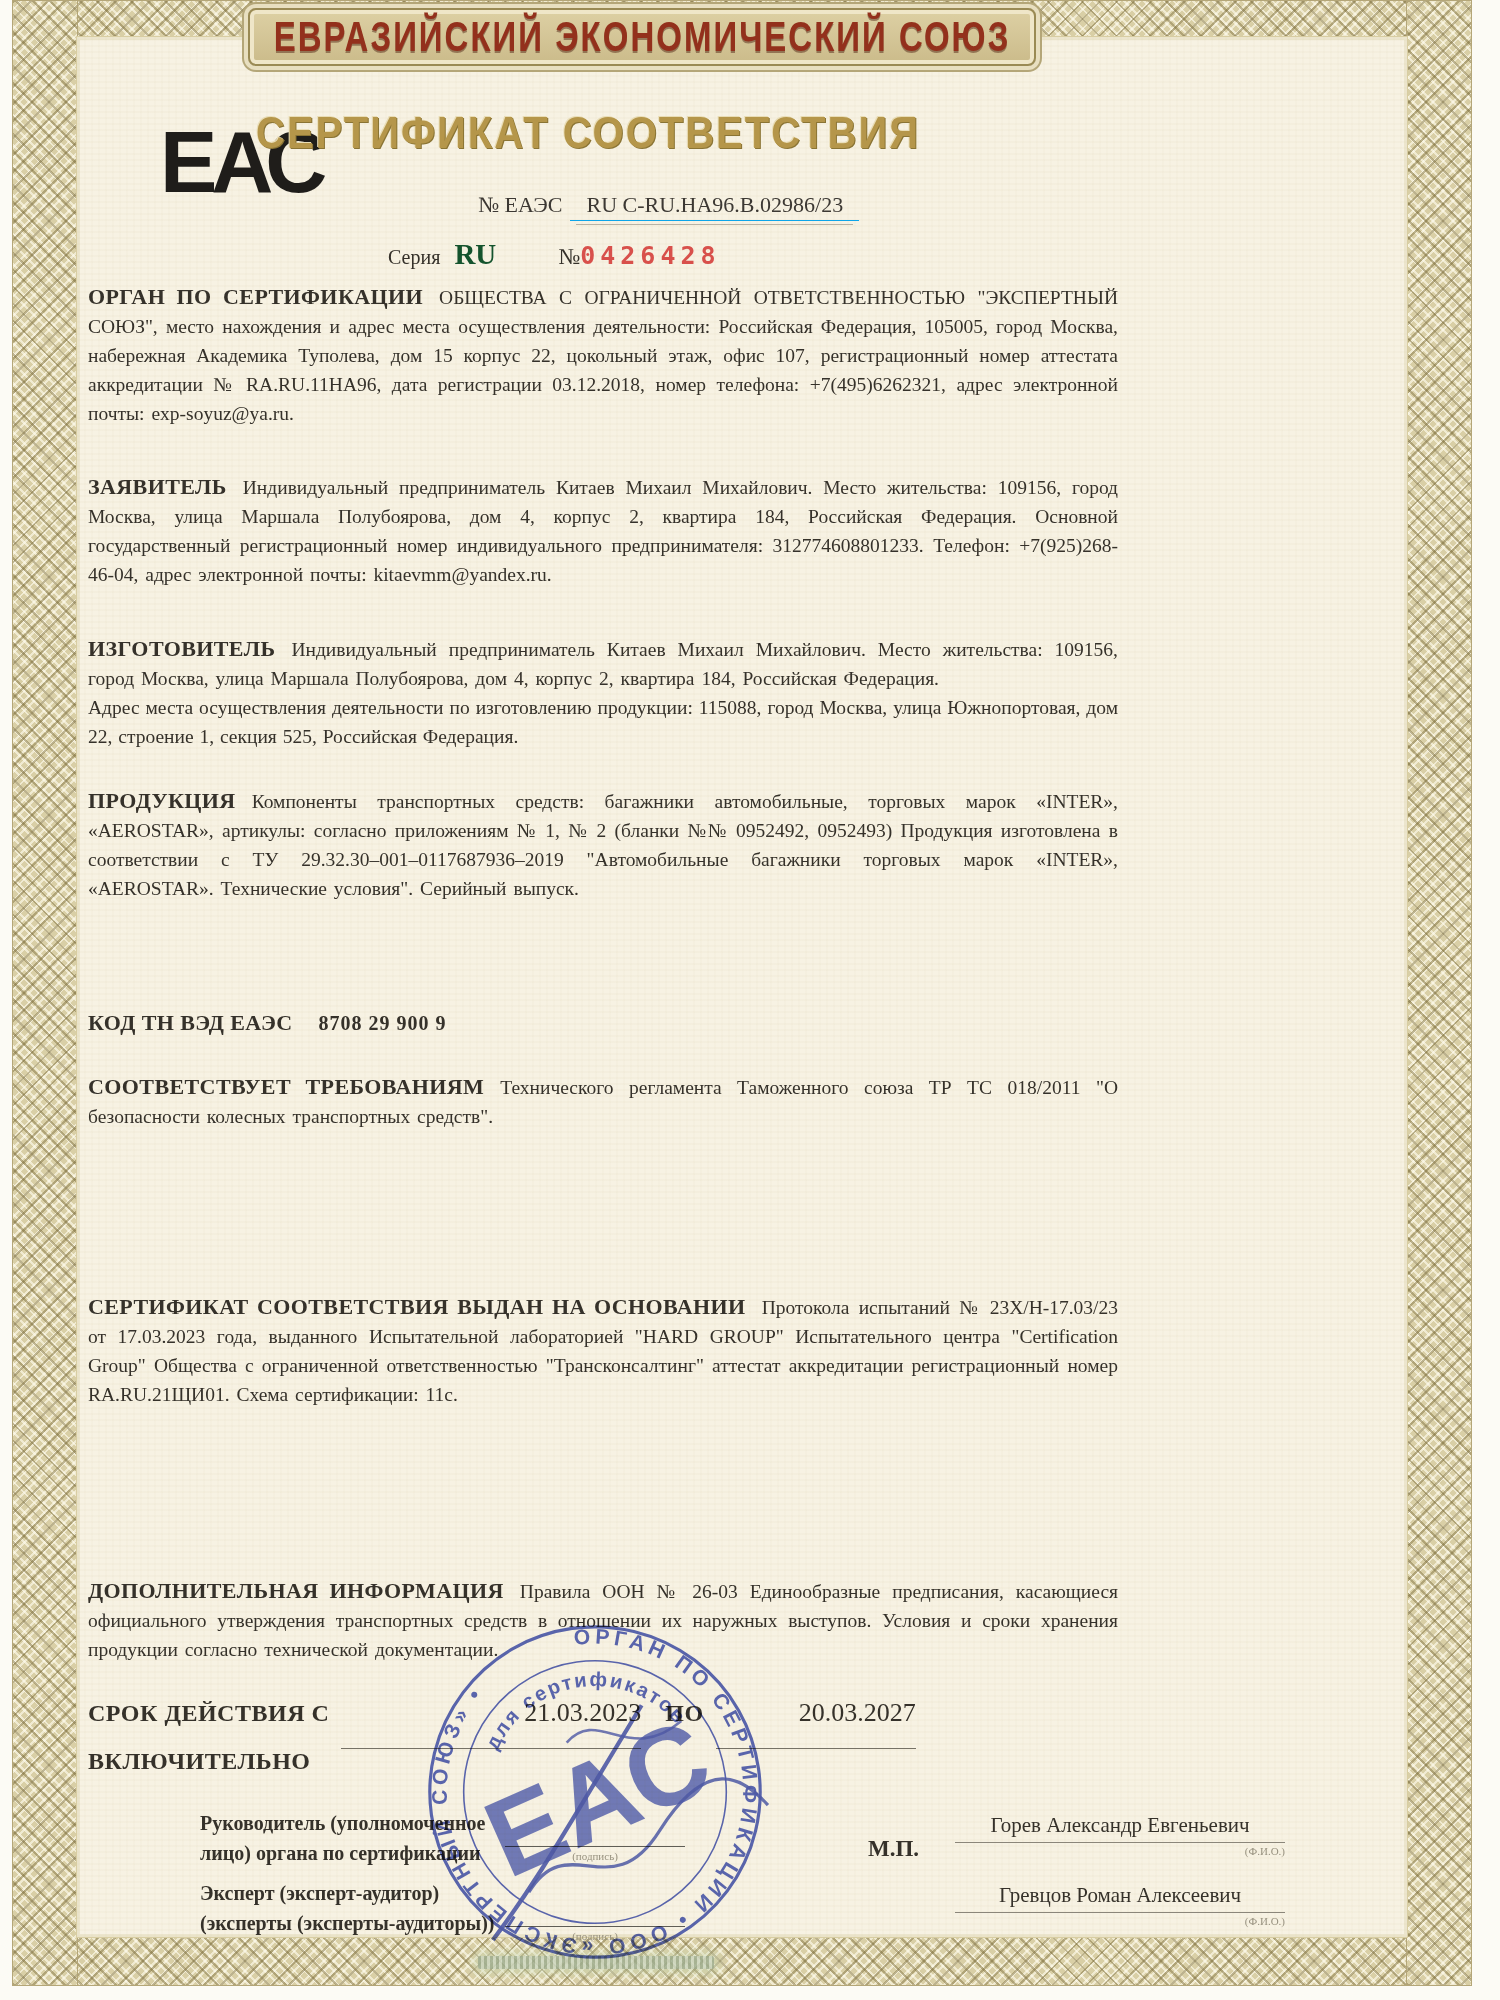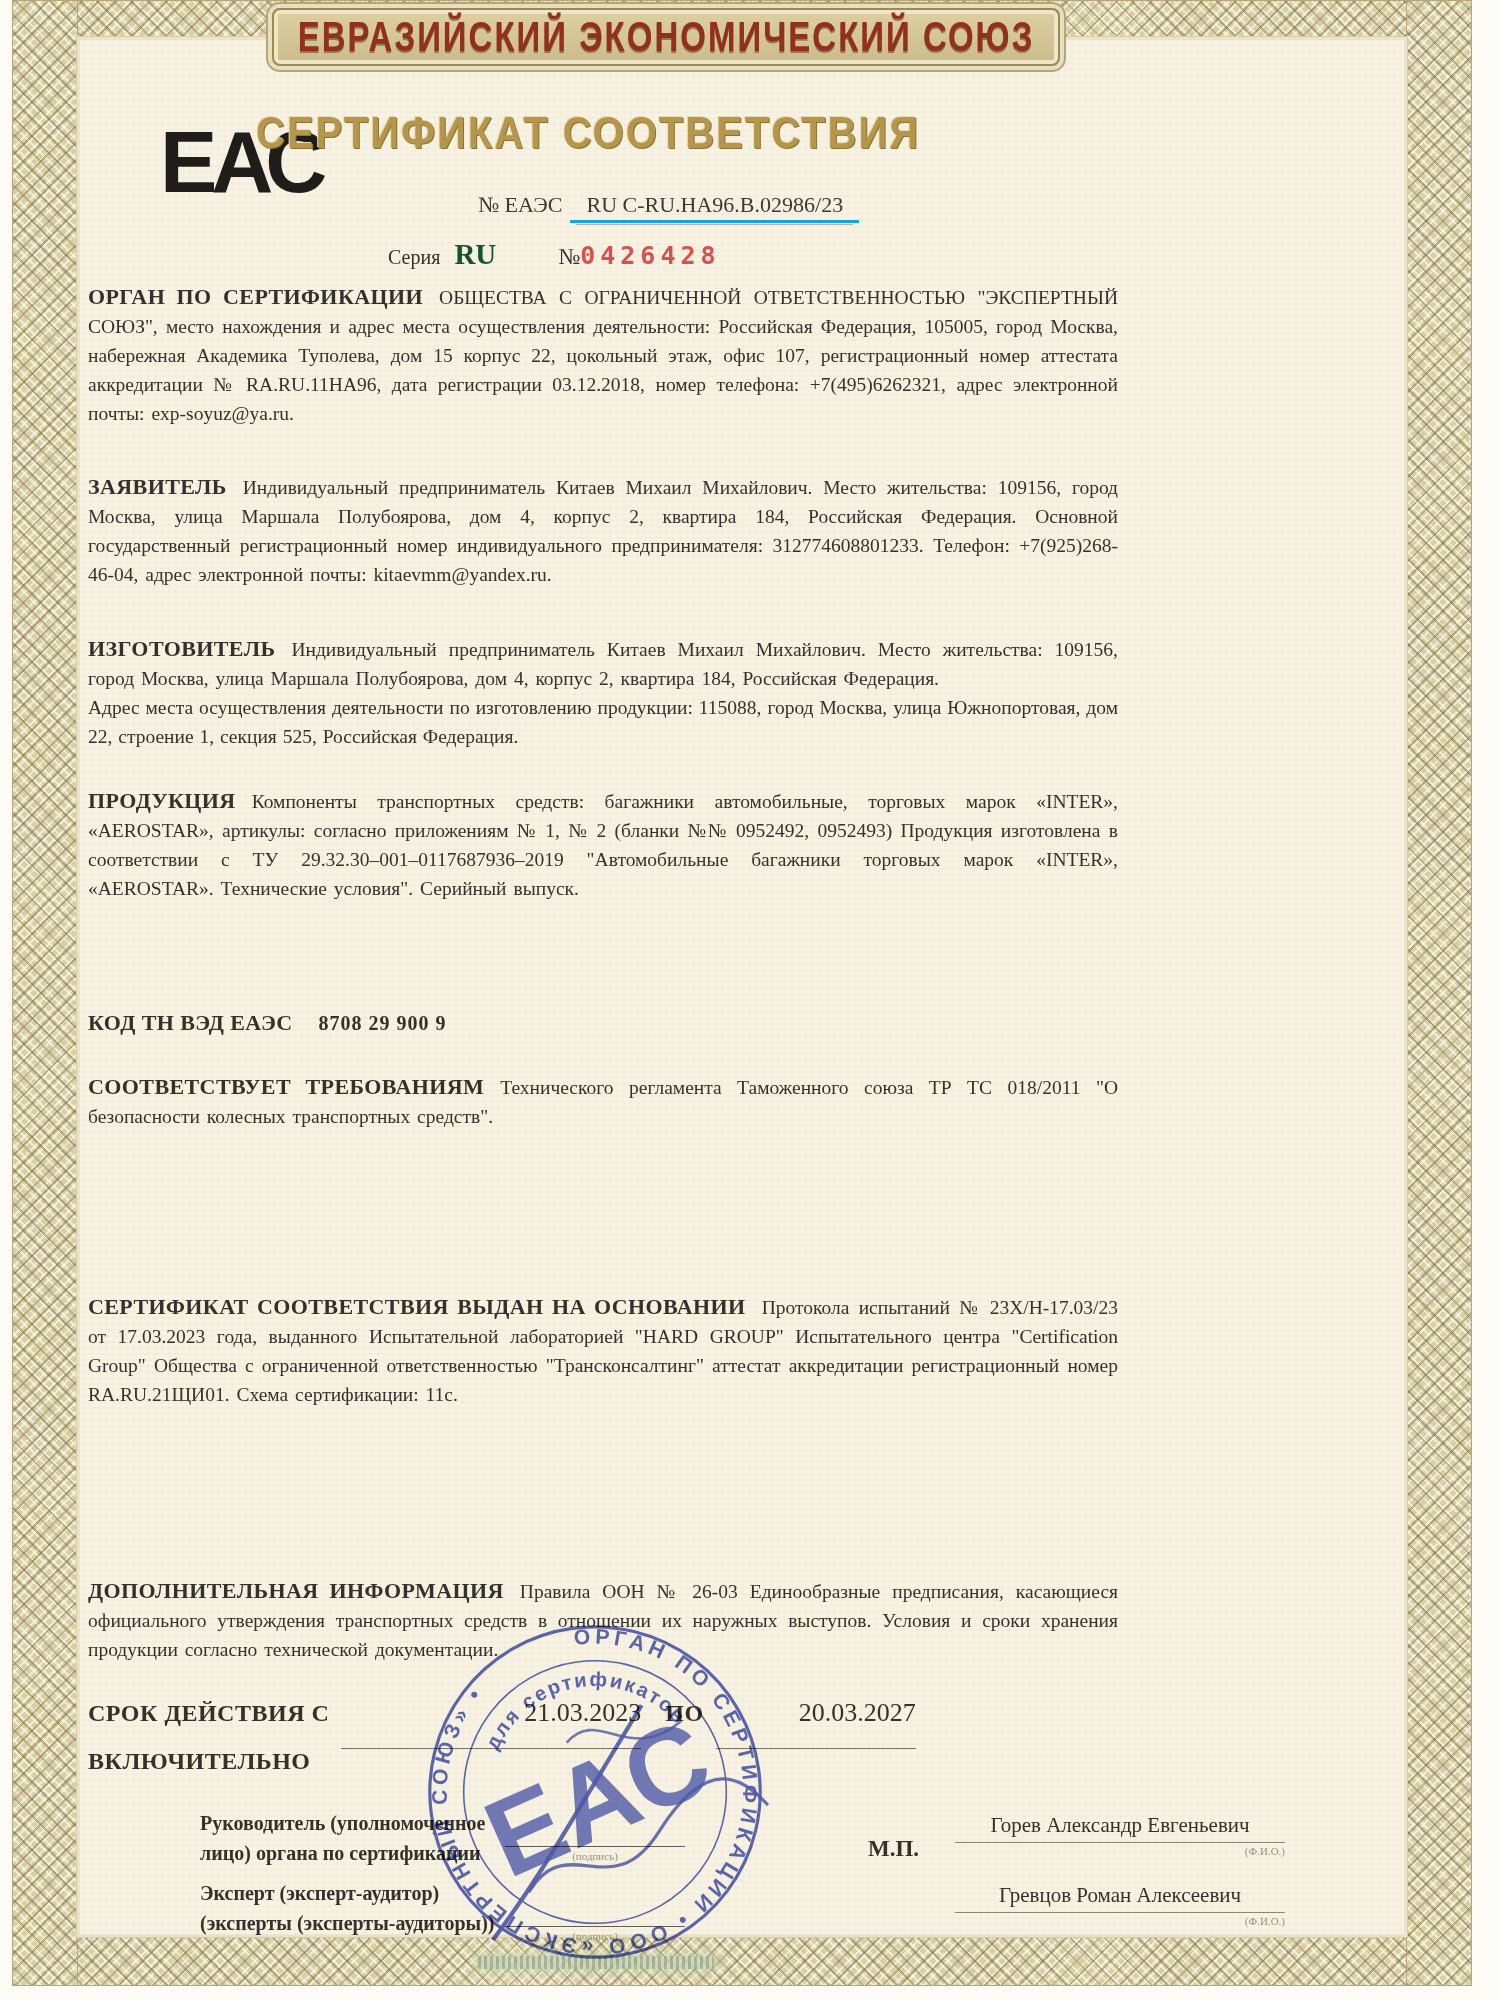--- a/index.html
+++ b/index.html
@@ -19,31 +19,31 @@
   
   .doc{position:absolute;left:76px;right:92px;top:36px;bottom:62px;background:#f7f2e3;
        border:1px solid #d8cda2;box-shadow:inset 0 0 0 3px rgba(216,205,162,.35);
        background-image:
          repeating-linear-gradient(0deg, rgba(205,190,150,.07) 0 2px, rgba(0,0,0,0) 2px 6px),
          repeating-linear-gradient(90deg, rgba(205,190,150,.05) 0 2px, rgba(0,0,0,0) 2px 7px);}
   
   .banner{position:absolute;left:248px;top:8px;width:784px;height:54px;z-index:3;
      background:linear-gradient(180deg,#ddd0a4,#cbbb8a);border:2px solid #9a8a54;border-radius:8px;
      box-shadow:0 0 0 4px #e8dfc0, 0 0 0 6px #b4a678, inset 0 0 0 4px #efe6c8;
-     display:flex;align-items:center;justify-content:center;margin-left:24px;}
+     display:flex;align-items:center;justify-content:center;}
   .banner-text{font-family:"Liberation Sans",sans-serif;font-weight:bold;font-size:33px;
      letter-spacing:2px;color:#93301c;transform:scaleY(1.3);text-shadow:0 1px 0 rgba(70,25,10,.45);}
   .eac-logo{position:absolute;left:160px;top:112px;z-index:2;font-family:"Liberation Sans",sans-serif;
      font-weight:bold;font-size:86px;letter-spacing:-6px;color:#1f1d1a;transform:scaleY(1.02);}
   .title{position:absolute;left:88px;top:110px;width:1000px;text-align:center;z-index:2;
      font-family:"Liberation Sans",sans-serif;font-weight:bold;font-size:40px;letter-spacing:2px;
      color:#b5964a;transform:scaleY(1.12);text-shadow:1px 1px 0 #8a7434, -1px -1px 0 #e9ddb6;}
   .cert-row{position:absolute;left:478px;top:192px;display:flex;align-items:baseline;gap:8px;z-index:2;font-size:22px;}
   .cert-label{color:#3c3833;}
-  .cert-value{position:relative;padding:0 16px 2px;border-bottom:3px solid #0ea5e9;color:#3c3833;}
+  .cert-value{position:relative;padding:0 16px 2px;border-bottom:1px solid #0ea5e9;color:#3c3833;}
   .cert-value::after{content:"";position:absolute;left:6px;right:6px;bottom:-5px;height:1px;background:#b9b3a5;}
   .series-row{position:absolute;left:388px;top:238px;display:flex;align-items:baseline;z-index:2;}
   .series-label{font-size:20px;}
   .series-ru{font-size:29px;font-weight:bold;color:#14532d;margin-left:14px;}
   .series-no{font-size:23px;margin-left:62px;}
   .series-digits{font-family:"DejaVu Sans Mono",monospace;font-size:25px;font-weight:bold;
      color:#d8504b;letter-spacing:5px;}
   
   .sec{position:absolute;left:88px;width:1030px;text-align:justify;font-size:19.5px;line-height:29px;z-index:2;}
   .lbl{font-weight:bold;font-size:22px;letter-spacing:.4px;margin-right:16px;}

